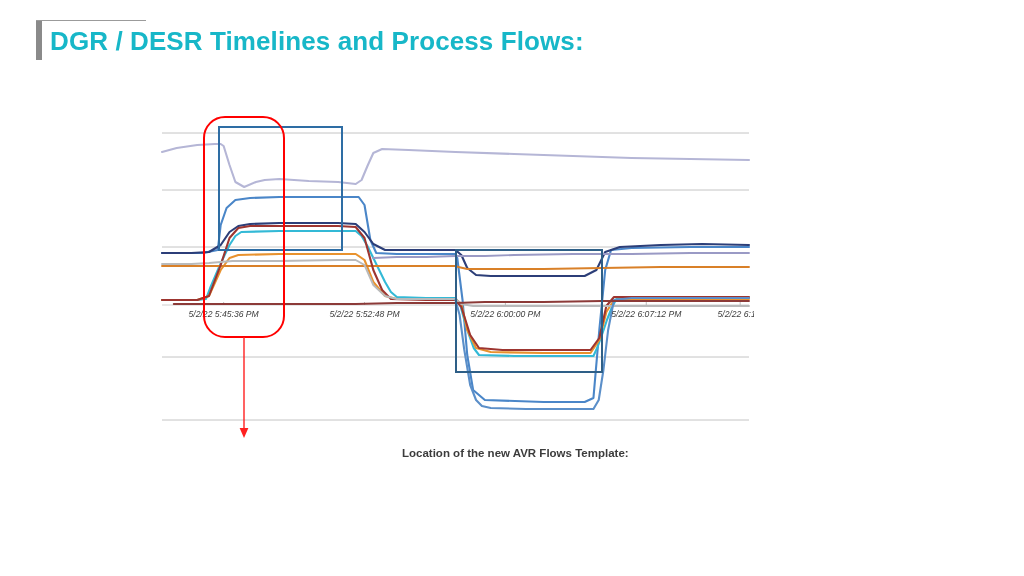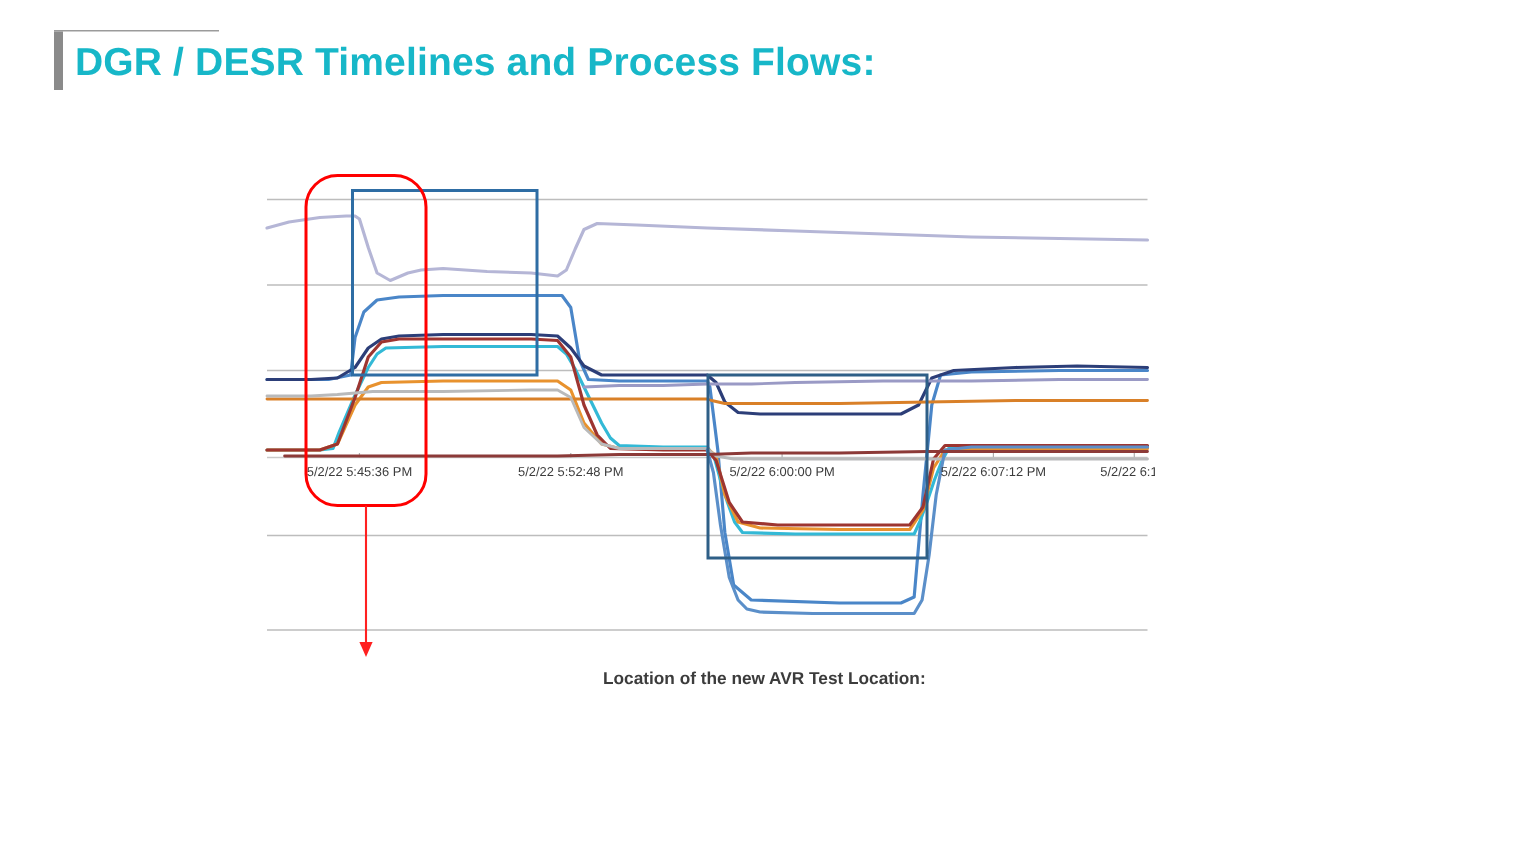--- a/index.html
+++ b/index.html
@@ -24,21 +24,21 @@
   #page-title{
     position:absolute;left:50px;top:26px;
     font-size:26px;font-weight:bold;letter-spacing:.1px;
     color:#17b7c8;
     white-space:nowrap;
     font-family:"Liberation Sans", sans-serif;
   }
 
   
   #chart{
-    position:absolute;left:170px;top:115px;width:600px;height:315px;
+    position:absolute;left:154px;top:115px;width:600px;height:315px;font-style:italic;
   }
   #chart svg{display:block;}
 
   
   #red-callout{
     position:absolute;left:203px;top:116px;width:82px;height:222px;
     border:2.3px solid #ff0000;border-radius:22px;
     box-sizing:border-box;
     pointer-events:none;
   }
@@ -123,16 +123,16 @@
   </div>
 
   <div id="red-callout"></div>
   <svg id="callout-arrow" viewBox="0 0 14 102">
     <line x1="7" y1="0" x2="7" y2="92" stroke="#ff2020" stroke-width="1.4"></line>
     <polygon points="7,101 2.6,91 11.4,91" fill="#ff2020"></polygon>
   </svg>
 
 
   <div id="avr-block">
-    <div id="avr-label">Location of the new AVR Test Location:</div>
+    <div id="avr-label">Location of the new AVR Flows Template:</div>
   </div>
 
 </div>
 
 </body></html>

